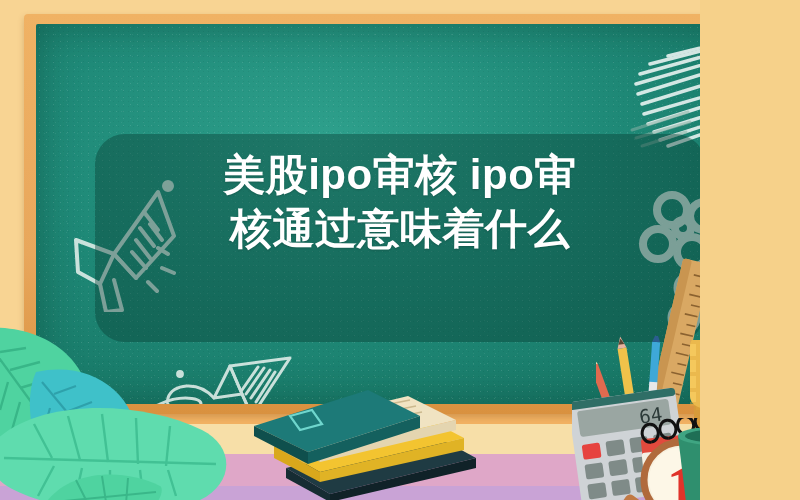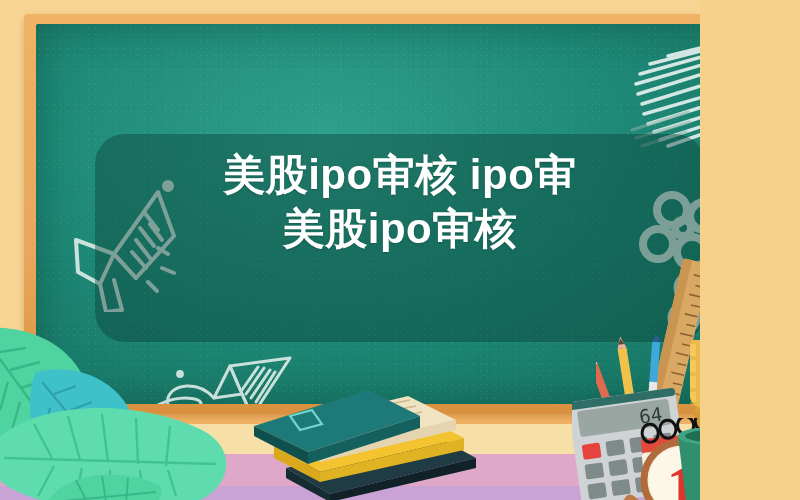--- a/index.html
+++ b/index.html
@@ -167,21 +167,21 @@
             <path d="M60 34 C78 30, 84 48, 70 58 C58 66, 44 76, 40 92"></path>
           </g>
         </svg>
       </div>
     </div>
   </div>
 
   <div class="title-panel"></div>
   <div class="title-text">
     <div>美股ipo审核 ipo审</div>
-    <div>美股ipo审核</div>
+    <div>核通过意味着什么</div>
   </div>
 
   <div class="leaf" style="left:-30px;top:318px;">
     <svg width="200" height="190" viewBox="0 0 200 190">
       <path d="M10 10 C80 4, 130 48, 120 110 C112 162, 52 178, 14 150 C-16 128, -12 46, 10 10 Z" fill="#4fd3a0"></path>
       <g stroke="#35b184" stroke-width="2.4" fill="none" opacity=".85">
         <path d="M16 22 L102 140"></path>
         <path d="M30 34 L56 30 M40 52 L70 44 M50 70 L84 60 M60 88 L96 78 M70 106 L104 98 M80 124 L108 118"></path>
         <path d="M26 44 L20 70 M38 64 L30 92 M50 84 L42 112 M62 104 L56 132 M74 124 L68 150"></path>
       </g>

